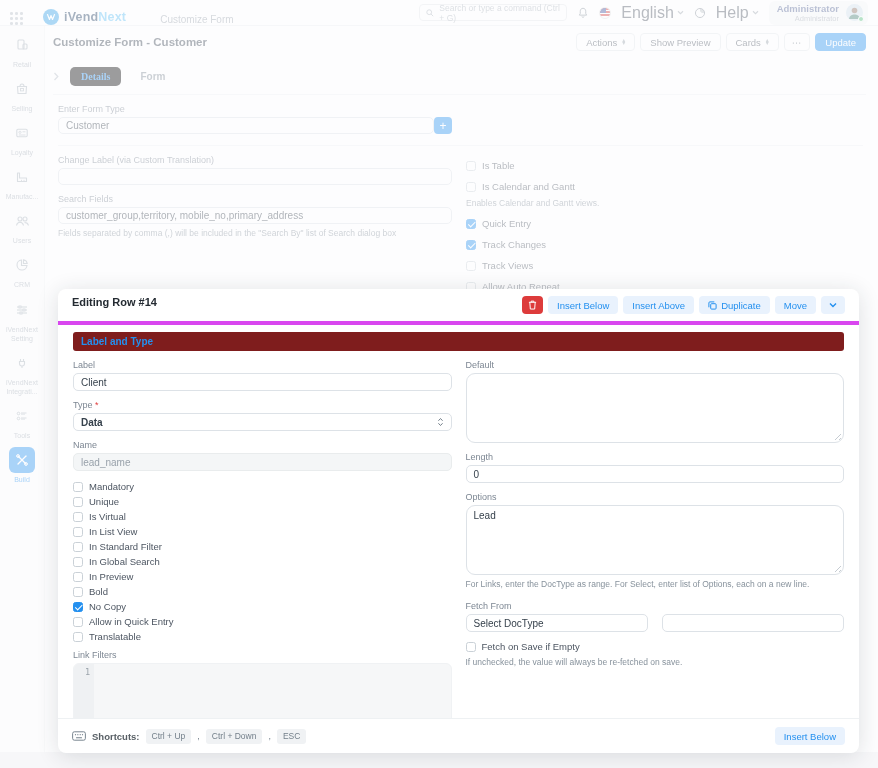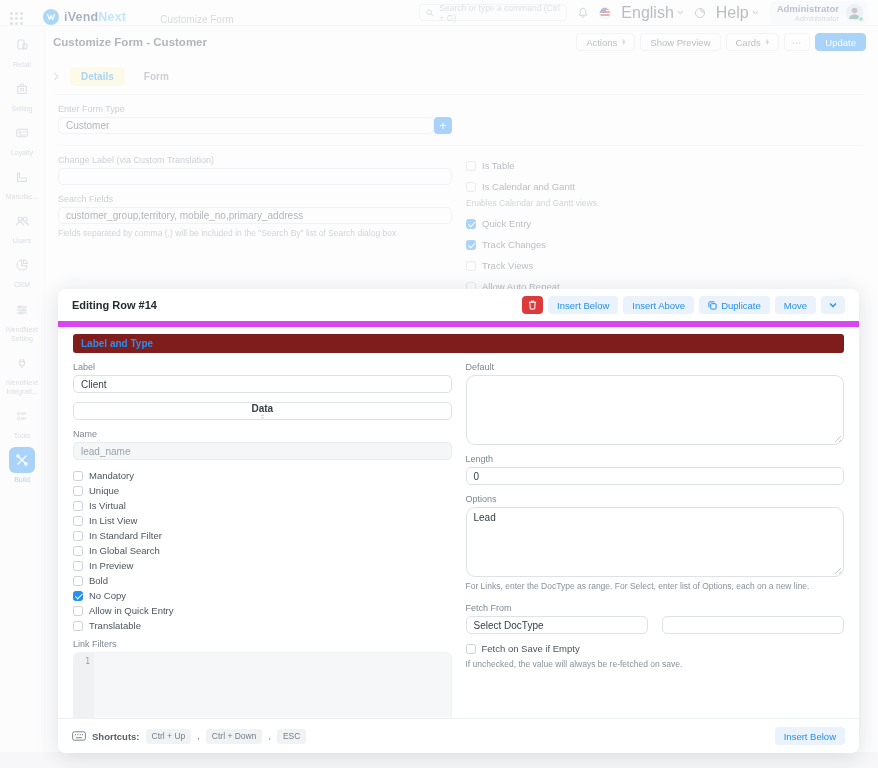--- a/index.html
+++ b/index.html
@@ -55,21 +55,21 @@
     border:1px solid #e3e7ea; border-radius:4px; display:flex; align-items:center; gap:5px;
     font-family:inherit; }
   .btn-menu { padding:0 7px; letter-spacing:1px; color:#74808b; }
   .btn-primary { background:#2490ef; color:#fff; border-color:#2490ef; font-weight:500; }
   .caret-ud { display:flex; flex-direction:column; line-height:0.5; font-size:6px; color:#9aa3ab; }
   
   .form-card { flex:1; padding:6px 12px 0 8px; }
   .tabs-row { display:flex; align-items:center; gap:8px; padding:4px 0 8px 0; }
   .collapse-chev { color:#b6bec6; margin-right:3px; display:flex; }
   .tab { font-size:10px; font-weight:600; color:#7d8893; padding:4px 11px; border-radius:5px; }
-  .tab.active { background:#fef9c3; color:#2490ef; }
+  .tab.active { background:#000000; color:#2490ef;font-family:Liberation Serif, serif; }
   .hr { height:1px; background:#eff1f3; }
   .form-sections { padding:9px 3px 0 5px; }
   .f-label { font-size:9px; color:#7d8793; margin-bottom:3px; }
   .f-label .req { color:#e03e3e; }
   .f-input { height:17px; border:1px solid #dde2e7; border-radius:5px; background:#fff;
     font-size:10px; color:#36414c; display:flex; align-items:center; padding:0 7px; width:100%; }
   .f-help { font-size:8.5px; color:#87929c; margin-top:4px; }
   .sec1-row { display:flex; gap:0; width:394px; }
   .plus-btn { width:18px; height:17px; flex:none; background:#2490ef; border:none; border-radius:4px;
     color:#fff; font-size:12px; line-height:1; display:flex; align-items:center; justify-content:center; }
@@ -83,35 +83,35 @@
   .cb.checked { background:#2490ef; border-color:#2490ef; }
   .cb.checked::after { content:""; position:absolute; left:3px; top:0.5px; width:2.5px; height:5.5px;
     border:solid #fff; border-width:0 1.5px 1.5px 0; transform:rotate(45deg); }
   .cb-label { font-size:9.5px; color:#4c5561; }
   .bg-cb { margin-bottom:10px; }
   .bg-cb-help { font-size:8.5px; color:#87929c; margin:-4px 0 10px 0; }
   
   .dim { position:absolute; inset:0; background:rgba(251,252,253,0.62); z-index:10; }
   .modal { position:absolute; left:58px; top:289px; width:801px; height:464px; background:#fff;
     border-radius:8px; box-shadow:0 3px 22px rgba(25,39,52,0.14); z-index:20; display:flex; flex-direction:column; }
-  .modal-header { display:flex; align-items:center; padding:7px 14px; border-bottom:6px solid #d946ef; }
+  .modal-header { display:flex; align-items:flex-start; padding:7px 14px; border-bottom:4px solid #d946ef; }
   .modal-title { font-size:11px; font-weight:600; color:#242b32; }
   .mh-actions { margin-left:auto; display:flex; gap:5px; align-items:center; }
   .chip { height:18px; padding:0 9px; background:#e9f2fd; color:#2490ef; font-size:9.5px; font-weight:500;
     border-radius:4px; display:flex; align-items:center; gap:4px; border:none; font-family:inherit; }
   .chip-sq { padding:0; width:24px; justify-content:center; }
   .btn-danger { width:21px; height:18px; background:#dd3b3b; border:none; border-radius:4px;
     display:flex; align-items:center; justify-content:center; color:#fff; }
   .modal-body { flex:1; padding:7px 15px 0; overflow:hidden; }
   .section-bar { background:#7f1d1d; color:#2490ef; font-size:10px; font-weight:600;
     padding:4px 8px; border-radius:3px; margin-bottom:9px; }
   .m-cols { display:flex; gap:14px; }
   .m-col { flex:1; min-width:0; }
   .m-input { height:18px; }
-  .type-select { justify-content:space-between; font-weight:bold;flex-direction:column; }
+  .type-select { justify-content:space-between; font-weight:bold; }
   .disabled { background:#f4f6f7; color:#99a2ab; border-color:#e9eced; }
   .f-textarea { height:70px; border:1px solid #dde2e7; border-radius:9px; background:#fff;
     font-size:10px; color:#36414c; padding:4px 7px; position:relative; }
   .f-textarea::after { content:""; position:absolute; right:2px; bottom:2px; width:7px; height:7px;
     background:repeating-linear-gradient(135deg, transparent 0 2px, #c6ccd2 2px 3px);
     clip-path:polygon(100% 0, 100% 100%, 0 100%); }
   .m-cb { margin-bottom:4px; }
   .link-label { margin-top:5px; }
   .link-editor { height:73px; background:#f6f7f8; border:1px solid #f0f2f4; border-radius:6px;
     display:flex; overflow:hidden; }
@@ -441,20 +441,21 @@
   <div class="modal-body">
     <div class="section-bar">Label and Type</div>
     <div class="m-cols">
 
       <div class="m-col">
         <div class="field">
           <div class="f-label">Label</div>
           <div class="f-input m-input">Client</div>
         </div>
         <div class="field">
+          <div class="f-label"><span>Type</span> <span class="req">*</span></div>
           <div class="f-input m-input type-select">
             <span>Data</span>
             <svg width="7" height="10" viewBox="0 0 8 12">
                 <path d="M1.5 4.5 L4 1.8 L6.5 4.5" fill="none" stroke="#74808b" stroke-width="1.2"></path>
                 <path d="M1.5 7.5 L4 10.2 L6.5 7.5" fill="none" stroke="#74808b" stroke-width="1.2"></path>
               </svg>
           </div>
         </div>
         <div class="field">
           <div class="f-label">Name</div>

